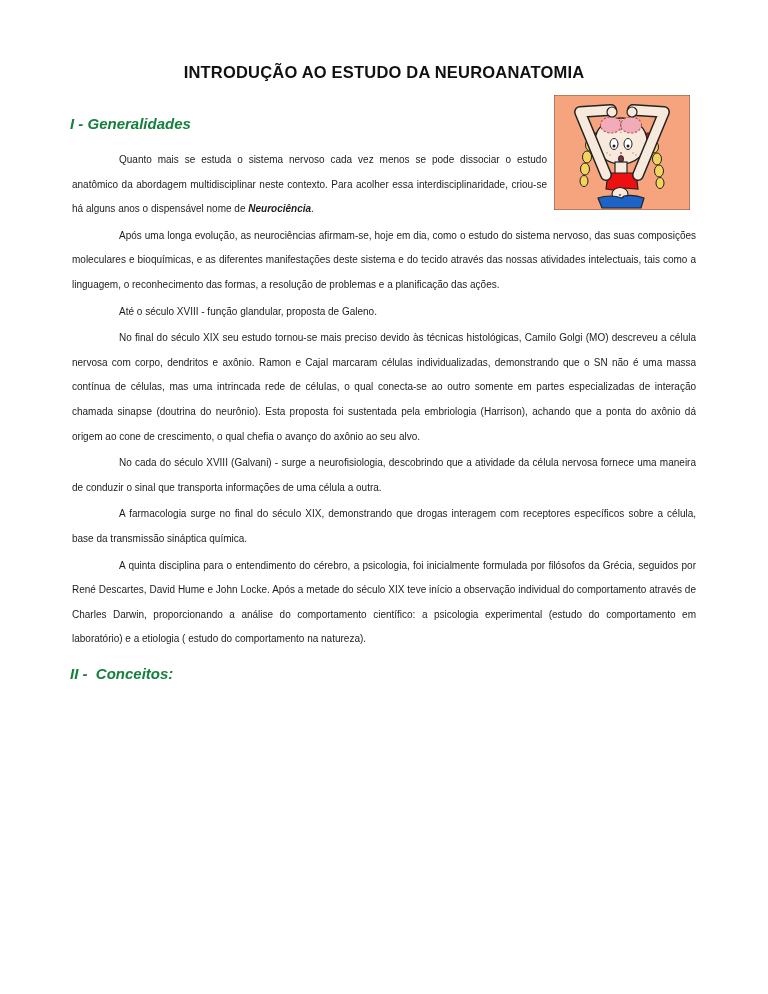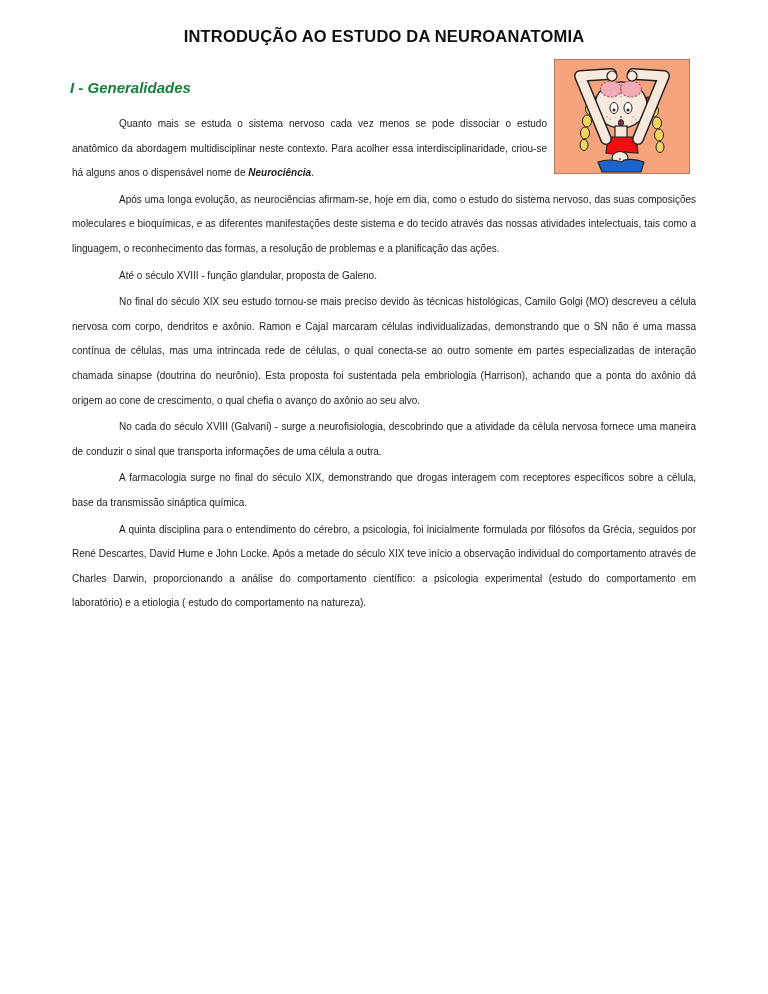--- a/index.html
+++ b/index.html
@@ -9,21 +9,21 @@
     height:994px;
     box-sizing:border-box;
     padding:0 70px;
     background:#ffffff;
     font-family:"Liberation Sans",sans-serif;
     color:#1c1c1c;
     overflow:hidden;
   }
   h1.doc-title{
     margin:0;
-    padding-top:26px;
+    padding-top:62px;
     font-size:16.5px;
     line-height:20px;
     font-weight:bold;
     text-align:center;
     color:#111;
     letter-spacing:.2px;
   }
   figure.illustration{
     float:right;
     width:136px;
@@ -134,14 +134,15 @@
   <p class="body-p">Até o século XVIII - função glandular, proposta de Galeno.</p>
 
   <p class="body-p">No final do século XIX seu estudo tornou-se mais preciso devido às técnicas histológicas, Camilo Golgi (MO) descreveu a célula nervosa com corpo, dendritos e axônio. Ramon e Cajal marcaram células individualizadas, demonstrando que o SN não é uma massa contínua de células, mas uma intrincada rede de células, o qual conecta-se ao outro somente em partes especializadas de interação chamada sinapse (doutrina do neurônio). Esta proposta foi sustentada pela embriologia (Harrison), achando que a ponta do axônio dá origem ao cone de crescimento, o qual chefia o avanço do axônio ao seu alvo.</p>
 
   <p class="body-p">No cada do século XVIII (Galvani) - surge a neurofisiologia, descobrindo que a atividade da célula nervosa fornece uma maneira de conduzir o sinal que transporta informações de uma célula a outra.</p>
 
   <p class="body-p">A farmacologia surge no final do século XIX, demonstrando que drogas interagem com receptores específicos sobre a célula, base da transmissão sináptica química.</p>
 
   <p class="body-p">A quinta disciplina para o entendimento do cérebro, a psicologia, foi inicialmente formulada por filósofos da Grécia, seguidos por René Descartes, David Hume e John Locke. Após a metade do século XIX teve início a observação individual do comportamento através de Charles Darwin, proporcionando a análise do comportamento científico: a psicologia experimental (estudo do comportamento em laboratório) e a etiologia ( estudo do comportamento na natureza).</p>
 
+  <h2 class="section-heading second">II -&nbsp; Conceitos:</h2>
 
 </div>
 
 </body></html>

